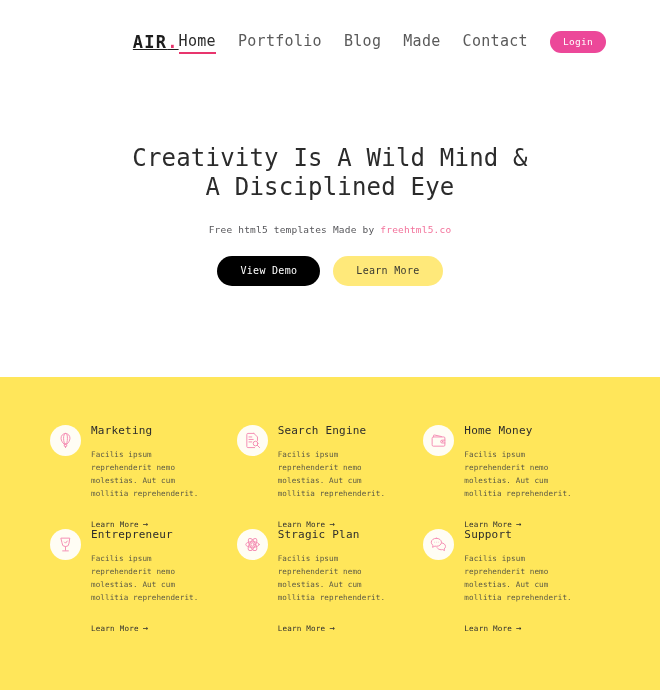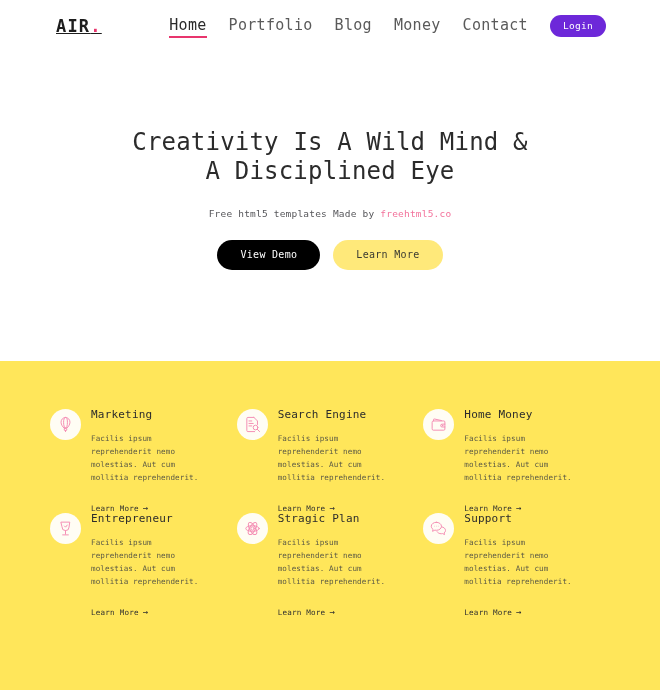--- a/index.html
+++ b/index.html
@@ -14,22 +14,23 @@
     background: #ffffff;
     overflow: hidden;
   }
 
   
   .site-header {
     height: 52px;
     background: #ffffff;
     display: flex;
     align-items: center;
-    justify-content: space-between;
+    justify-content: flex-end;
     padding: 0 54px 0 56px;
+    margin-top: 16px;
   }
 
   .brand {
     font-size: 17px;
     font-weight: 700;
     letter-spacing: 1.2px;
     color: #1d1d1d;
     font-family: "DejaVu Sans Mono", "Liberation Mono", monospace;
     line-height: 1;
   }
@@ -59,21 +60,21 @@
     left: 0;
     right: 0;
     bottom: -1px;
     height: 1.6px;
     background: #e8356d;
   }
 
   .login-btn {
     font-size: 9.5px;
     color: #ffffff;
-    background: #6d28d9;
+    background: #ec4899;
     border: none;
     border-radius: 999px;
     padding: 6px 13px 7px;
     letter-spacing: 0.3px;
     font-family: inherit;
     cursor: pointer;
     line-height: 1;
   }
 
   
@@ -196,21 +197,21 @@
 <body>
 
 <header class="site-header">
 
   <a class="brand" href="#"><span>AIR</span><span class="brand-dot">.</span></a>
 
   <nav class="main-nav">
     <a class="nav-link is-active" href="#">Home</a>
     <a class="nav-link" href="#">Portfolio</a>
     <a class="nav-link" href="#">Blog</a>
-    <a class="nav-link" href="#">Money</a>
+    <a class="nav-link" href="#">Made</a>
     <a class="nav-link" href="#">Contact</a>
     <button class="login-btn">Login</button>
   </nav>
 
 </header>
 
 <section class="hero">
 
   <h1 class="hero-title">
     <span>Creativity Is A Wild Mind &amp;</span><br>

